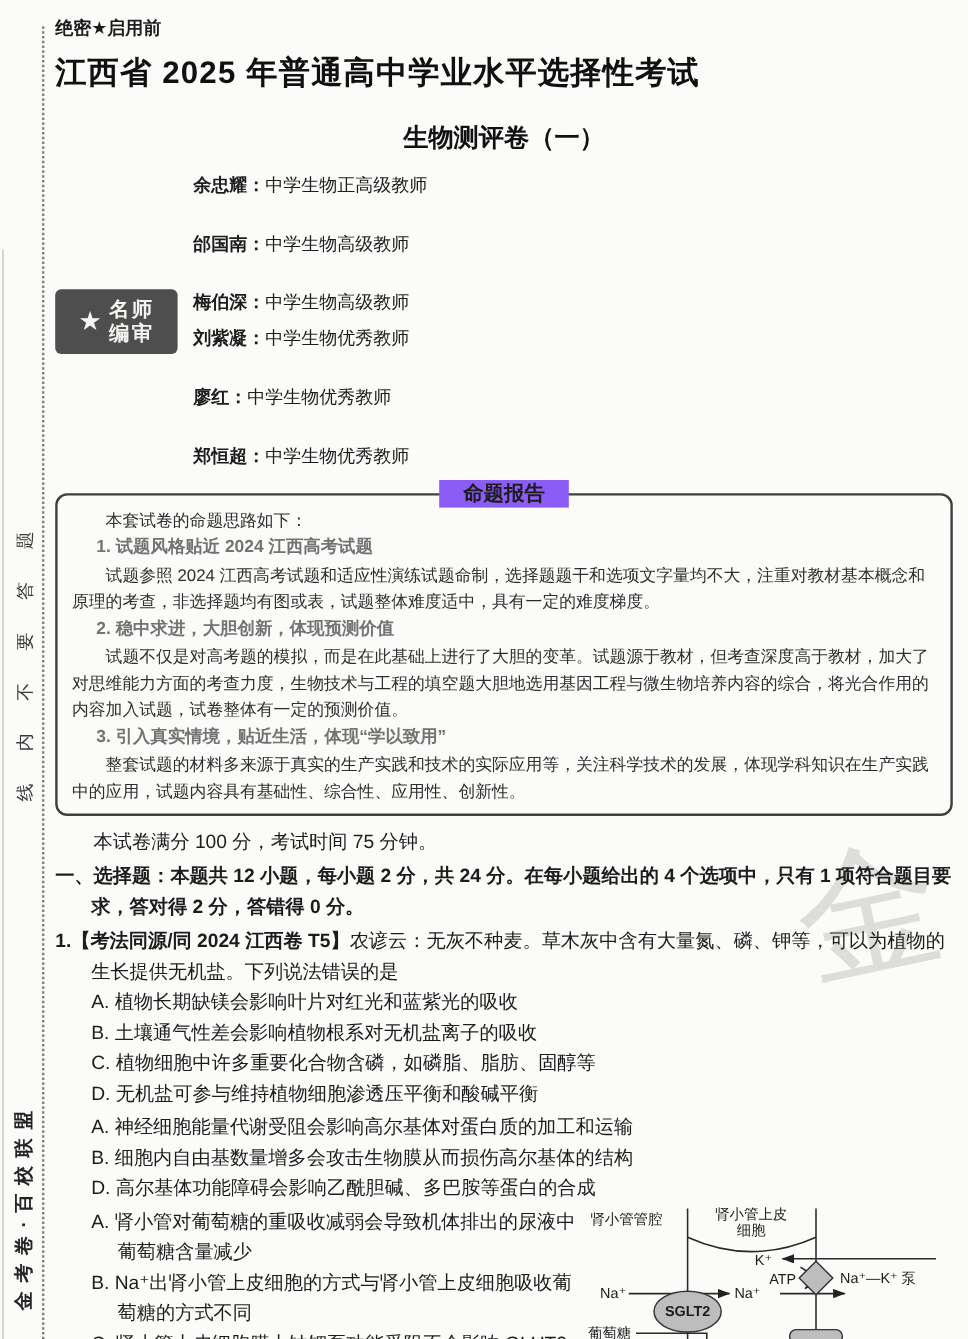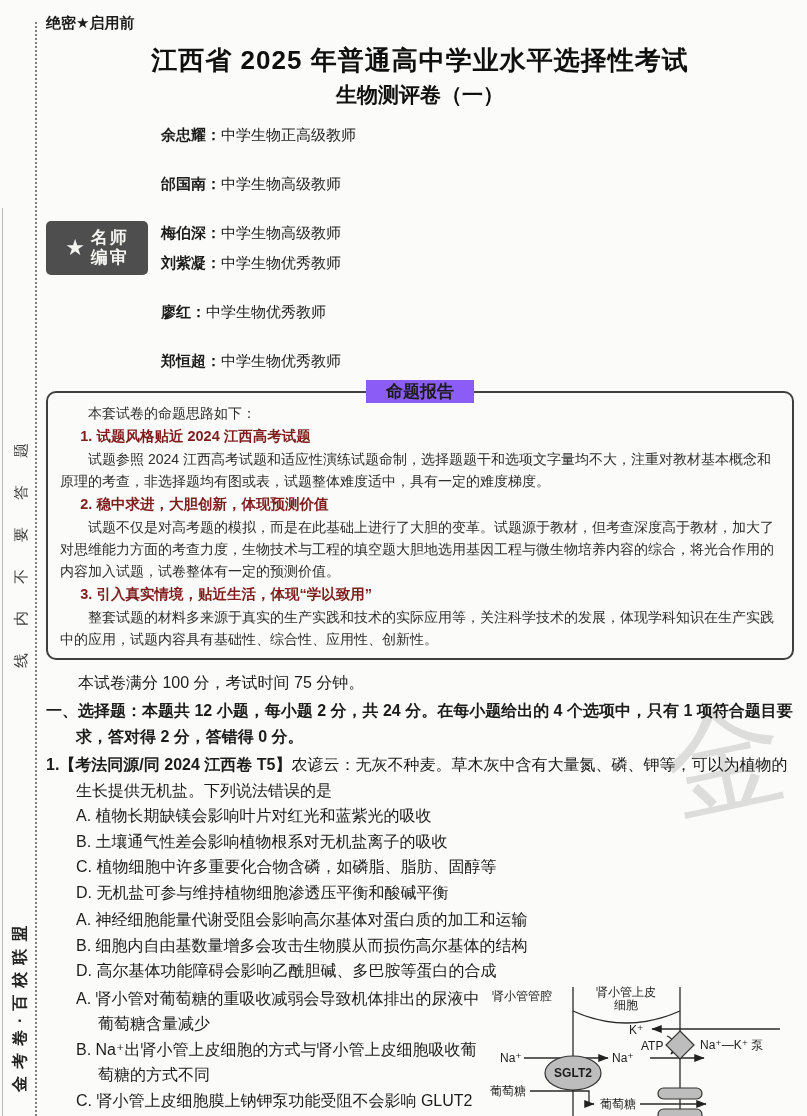--- a/index.html
+++ b/index.html
@@ -7,35 +7,35 @@
         font-family:"Liberation Sans","DejaVu Sans",sans-serif;color:#1c1c1c;}
   .edge-line{position:absolute;left:2px;top:208px;height:908px;border-left:1px solid #b8b8b8;}
   .binding-line{position:absolute;left:35px;top:22px;height:1094px;border-left:2px dotted #7e7e7e;}
   .vtext{position:absolute;transform:rotate(-90deg);transform-origin:0 0;white-space:nowrap;}
   .vtext-binding{left:12px;top:668px;font-size:15px;letter-spacing:27px;color:#3a3a3a;}
   .vtext-brand{left:10px;top:1092px;font-size:16px;font-weight:bold;letter-spacing:7px;color:#242424;}
   .watermark{position:absolute;left:664px;top:680px;font-size:120px;color:#9f9f9f;opacity:.32;
              transform:rotate(-12deg);font-family:"DejaVu Serif",serif;pointer-events:none;}
   .content{position:absolute;left:46px;top:14px;width:748px;}
   .security{font-weight:bold;font-size:15px;}
-  .title{margin:10px 0 0;text-align:center;font-size:26px;letter-spacing:1px;color:#101010;}
-  .subtitle{margin:3px 0 0;text-align:center;font-size:21px;color:#101010;}
+  .title{margin:10px 0 0;font-size:26px;letter-spacing:1px;color:#101010;}
+  .subtitle{margin:23px 0 0;text-align:center;font-size:21px;color:#101010;}
   .editors{display:flex;margin-top:11px;align-items:center;gap:13px;}
   .badge{width:102px;height:54px;background:#4e4e4e;border-radius:5px;color:#f4f4f1;
          display:flex;align-items:center;justify-content:center;gap:6px;flex:0 0 auto;}
   .badge-star{font-size:22px;line-height:1;}
   .badge-txt{font-size:17px;line-height:20px;letter-spacing:2px;font-weight:bold;display:flex;flex-direction:column;}
   .editor-rows{font-size:15px;}
   .editor-row{display:flex;gap:19px;line-height:30px;white-space:nowrap;flex-direction:column;}
   .ed-name{font-weight:bold;}
   .report{margin-top:15px;border:2px solid #3f3f3f;border-radius:10px;padding:9px 12px 8px;position:relative;}
   .report-title{position:absolute;top:-13px;left:50%;transform:translateX(-50%);background:#8b5cf6;
                 padding:0 20px;font-weight:bold;font-size:17px;white-space:nowrap;}
   .r-intro,.r-body{margin:0;font-size:14px;line-height:22px;text-indent:2em;color:#2e2e2e;}
-  .r-head{margin:1px 0 0;font-weight:bold;font-size:14.5px;line-height:23px;text-indent:1.4em;color:#7f1d1d;}
+  .r-head{margin:1px 0 0;font-weight:bold;font-size:14.5px;line-height:23px;text-indent:1.4em;color:#737373;}
   .note{margin:10px 0 0;font-size:16px;line-height:25px;text-indent:2em;}
   .section{margin:3px 0 0;font-weight:bold;font-size:16px;line-height:26px;padding-left:30px;text-indent:-30px;}
   .q{margin-top:2px;font-size:16px;line-height:25.5px;}
   .qhead{padding-left:30px;text-indent:-30px;}
   .qnum,.qtag{font-weight:bold;}
   .opt{padding-left:52px;text-indent:-22px;}
   .fig3{float:right;width:306px;height:164px;margin:-4px 0 2px 6px;}
   .fig3 svg{width:100%;height:100%;}
   .fig3 text{font-size:12px;fill:#1c1c1c;font-family:"Liberation Sans","DejaVu Sans",sans-serif;}
   .fig3 .shape{fill:#bdbdbd;stroke:#333;stroke-width:1.2;}

